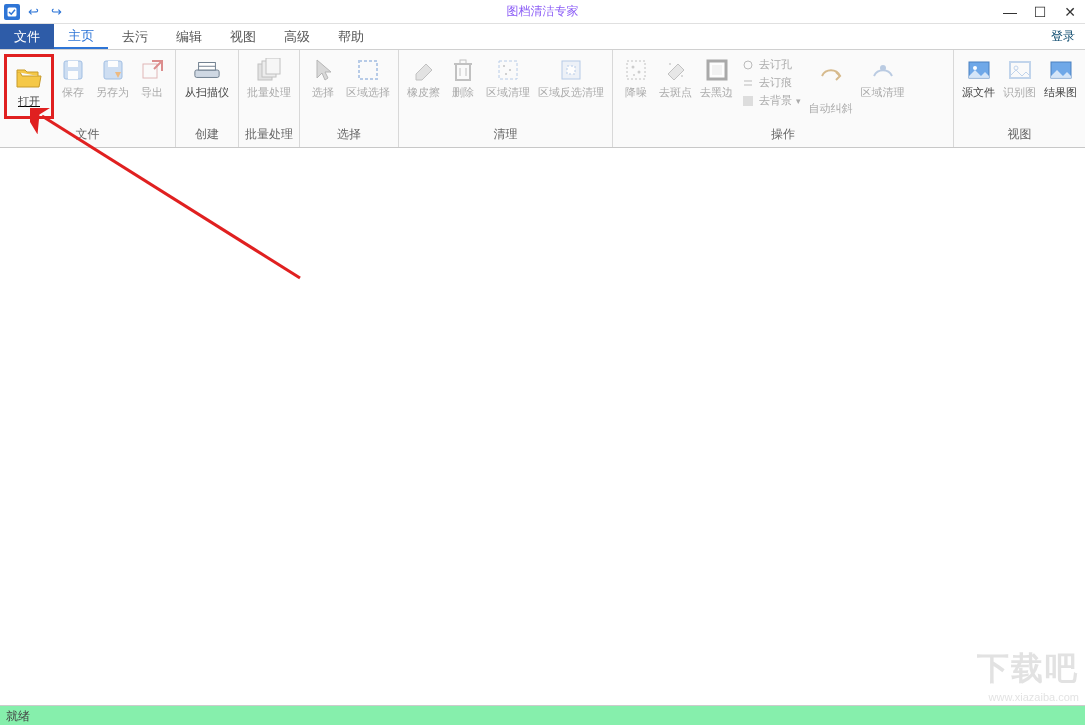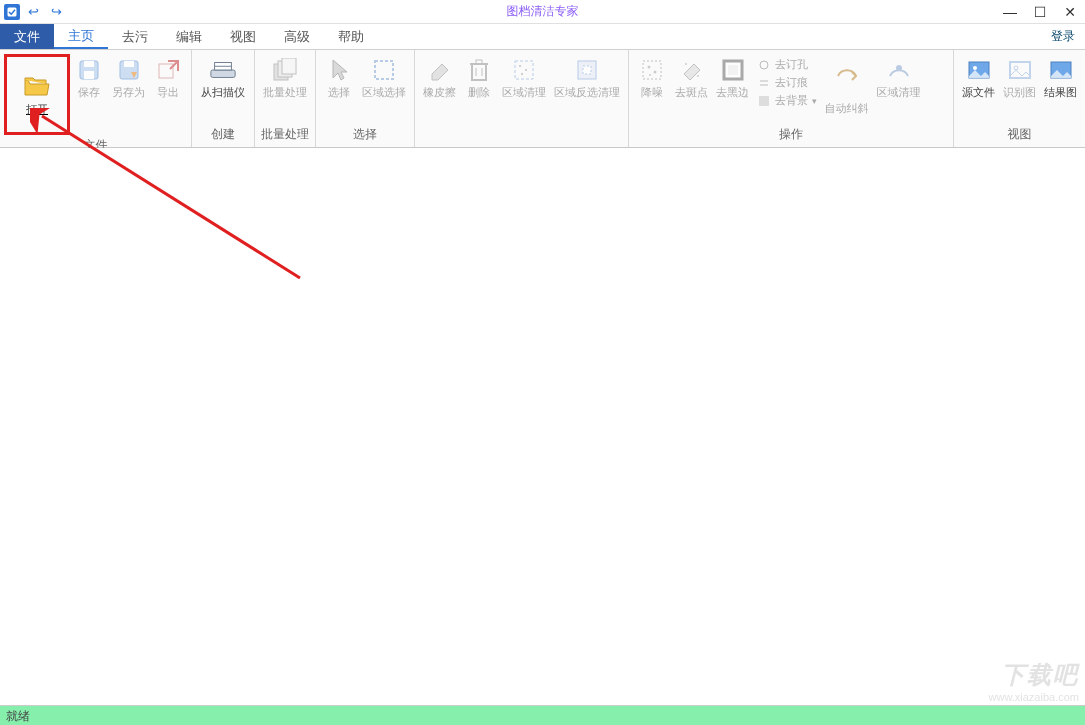--- a/index.html
+++ b/index.html
@@ -36,21 +36,21 @@
 .small-icon { width: 14px; height: 14px; display: flex; align-items: center; justify-content: center; }
 
 .highlight-box { border: 3px solid #e02020; }
 
 .workspace { position: absolute; top: 148px; left: 0; right: 0; bottom: 20px; background: #fff; }
 .annotation-arrow { position: absolute; top: 108px; left: 30px; pointer-events: none; }
 
 .statusbar { position: absolute; bottom: 0; left: 0; right: 0; height: 20px; background: #86efac; border-top: 1px solid #ccc; font-size: 12px; color: #444; padding: 2px 6px; }
 
 .watermark { position: absolute; right: 6px; bottom: 22px; text-align: right; pointer-events: none; }
-.watermark .wm-big { font-size: 24px; font-weight: bold; color: rgba(140,140,140,0.25); font-style: italic; letter-spacing: 2px; margin-left: 40px; }
+.watermark .wm-big { font-size: 32px; font-weight: bold; color: rgba(140,140,140,0.25); letter-spacing: 2px; margin-left: 40px; }
 .watermark .wm-small { font-size: 11px; color: rgba(140,140,140,0.25); }
 
 svg { display: block; }
 </style>
 </head>
 <body>
 
 <div class="titlebar">
   <div class="titlebar-left">
     <span class="app-icon">
@@ -78,21 +78,21 @@
   <div class="menu-item">视图</div>
   <div class="menu-item">高级</div>
   <div class="menu-item">帮助</div>
   <div class="login-link">登录</div>
 </div>
 
 <div class="ribbon">
 
   <div class="ribbon-group">
     <div class="group-items">
-      <div class="rbtn enabled highlight-box" style="padding:16px;text-decoration:underline;">
+      <div class="rbtn enabled highlight-box" style="padding:8px;text-decoration:underline;">
         <span class="rbtn-icon">
           <svg width="26" height="22" viewBox="0 0 26 22">
               <path d="M1 4 L1 19 L23 19 L25 8 L6 8 L4 4 Z" fill="#f5c847" stroke="#c79a2a"></path>
               <path d="M1 4 L1 2 L9 2 L11 4 L22 4 L22 8" fill="#f5c847" stroke="#c79a2a"></path>
             </svg>
         </span>
         <span class="rbtn-label">打开</span>
       </div>
       <div class="rbtn disabled">
         <span class="rbtn-icon">
@@ -217,20 +217,21 @@
       <div class="rbtn disabled" style="min-width:70px;">
         <span class="rbtn-icon">
           <svg width="24" height="24" viewBox="0 0 24 24">
               <rect x="3" y="3" width="18" height="18" fill="#e8eef7" stroke="#9bb8e0"></rect>
               <rect x="8" y="8" width="8" height="8" fill="#fff" stroke="#9bb8e0" stroke-dasharray="2 2"></rect>
             </svg>
         </span>
         <span class="rbtn-label">区域反选清理</span>
       </div>
     </div>
+    <div class="group-label">清理</div>
   </div>
 
   <div class="ribbon-group" style="flex:1;">
     <div class="group-items">
       <div class="rbtn disabled">
         <span class="rbtn-icon">
           <svg width="24" height="24" viewBox="0 0 24 24">
               <rect x="3" y="3" width="18" height="18" fill="none" stroke="#aaa" stroke-dasharray="2 2"></rect>
               <circle cx="9" cy="9" r="1.5" fill="#bbb"></circle>
               <circle cx="15" cy="14" r="1.5" fill="#bbb"></circle>

